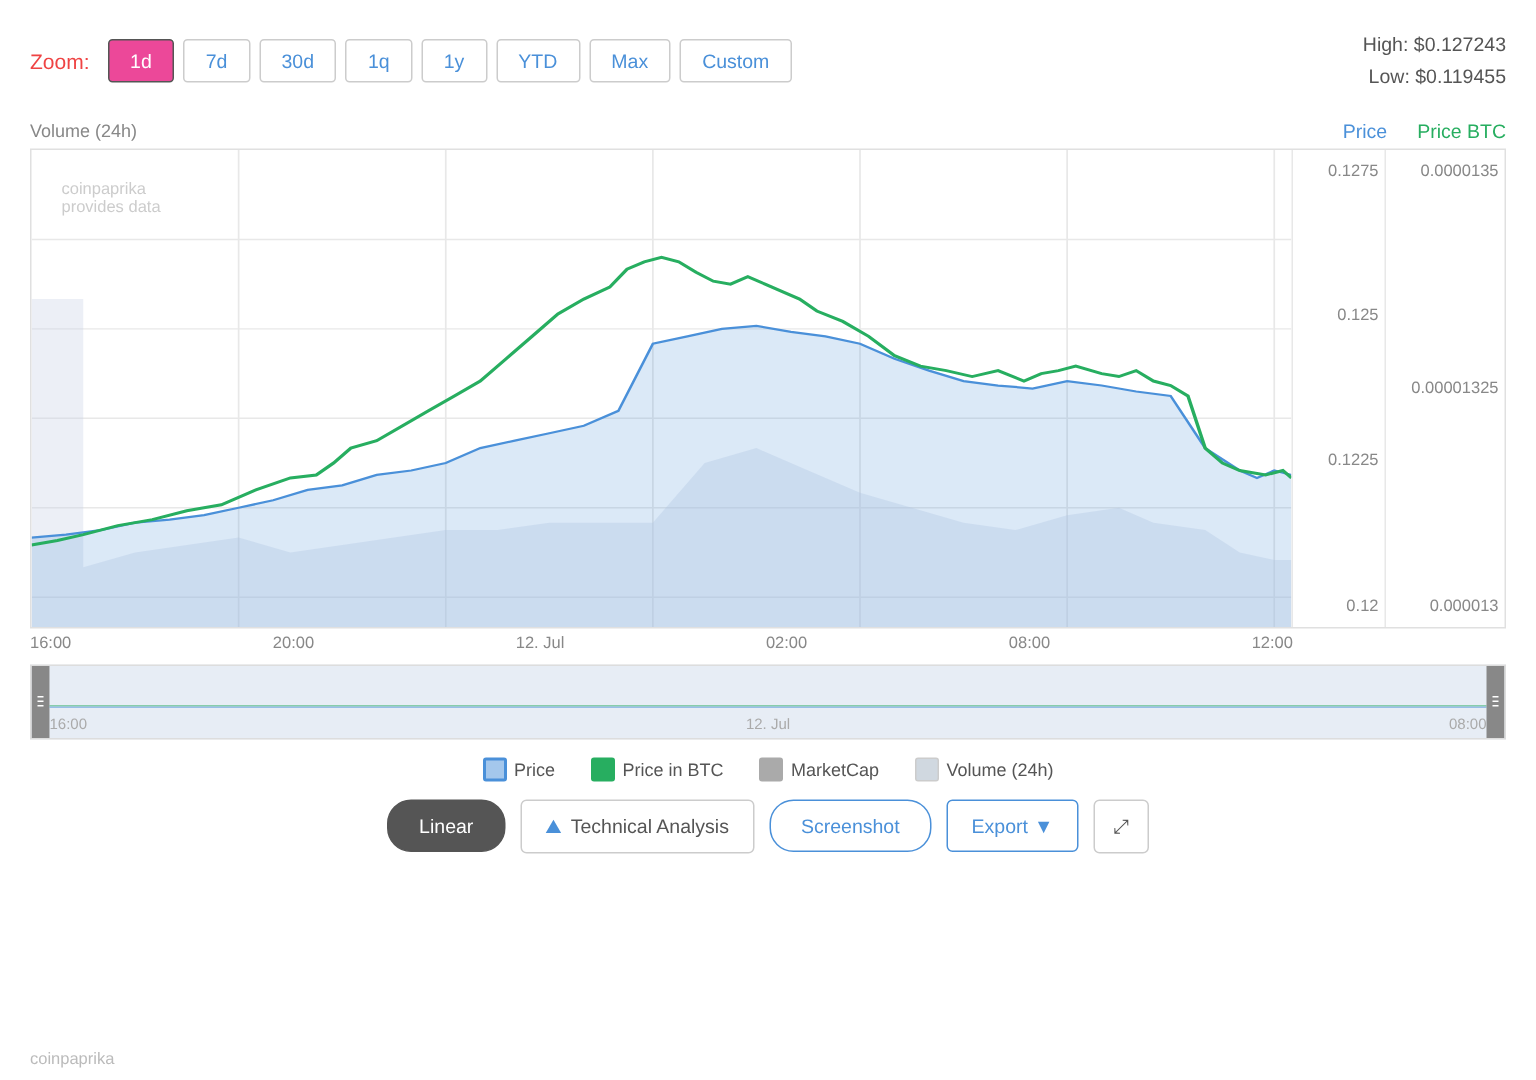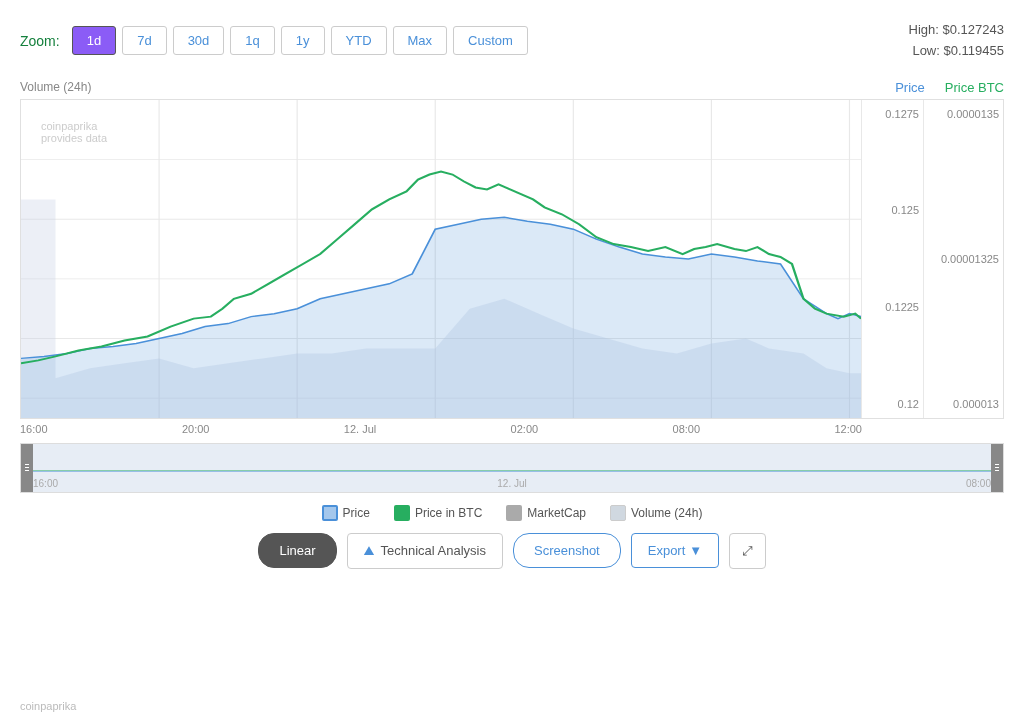--- a/index.html
+++ b/index.html
@@ -24,34 +24,34 @@
       justify-content: space-between;
       margin-bottom: 18px;
     }
     .zoom-left {
       display: flex;
       align-items: center;
       gap: 6px;
     }
     .zoom-label {
       font-size: 14px;
-      color: #15803d;
+      color: #ef4444;
       margin-right: 6px;
     }
     .zoom-btn {
       padding: 6px 14px;
       border: 1px solid #ccc;
       background: #fff;
       color: #4a90d9;
       border-radius: 3px;
       cursor: pointer;
       font-size: 13px;
     }
     .zoom-btn.active {
-      background: #8b5cf6;
+      background: #ec4899;
       color: #fff;
       border-color: #555;
     }
     .zoom-right {
       text-align: right;
       font-size: 13px;
       color: #555;
       line-height: 1.6;
     }
     

